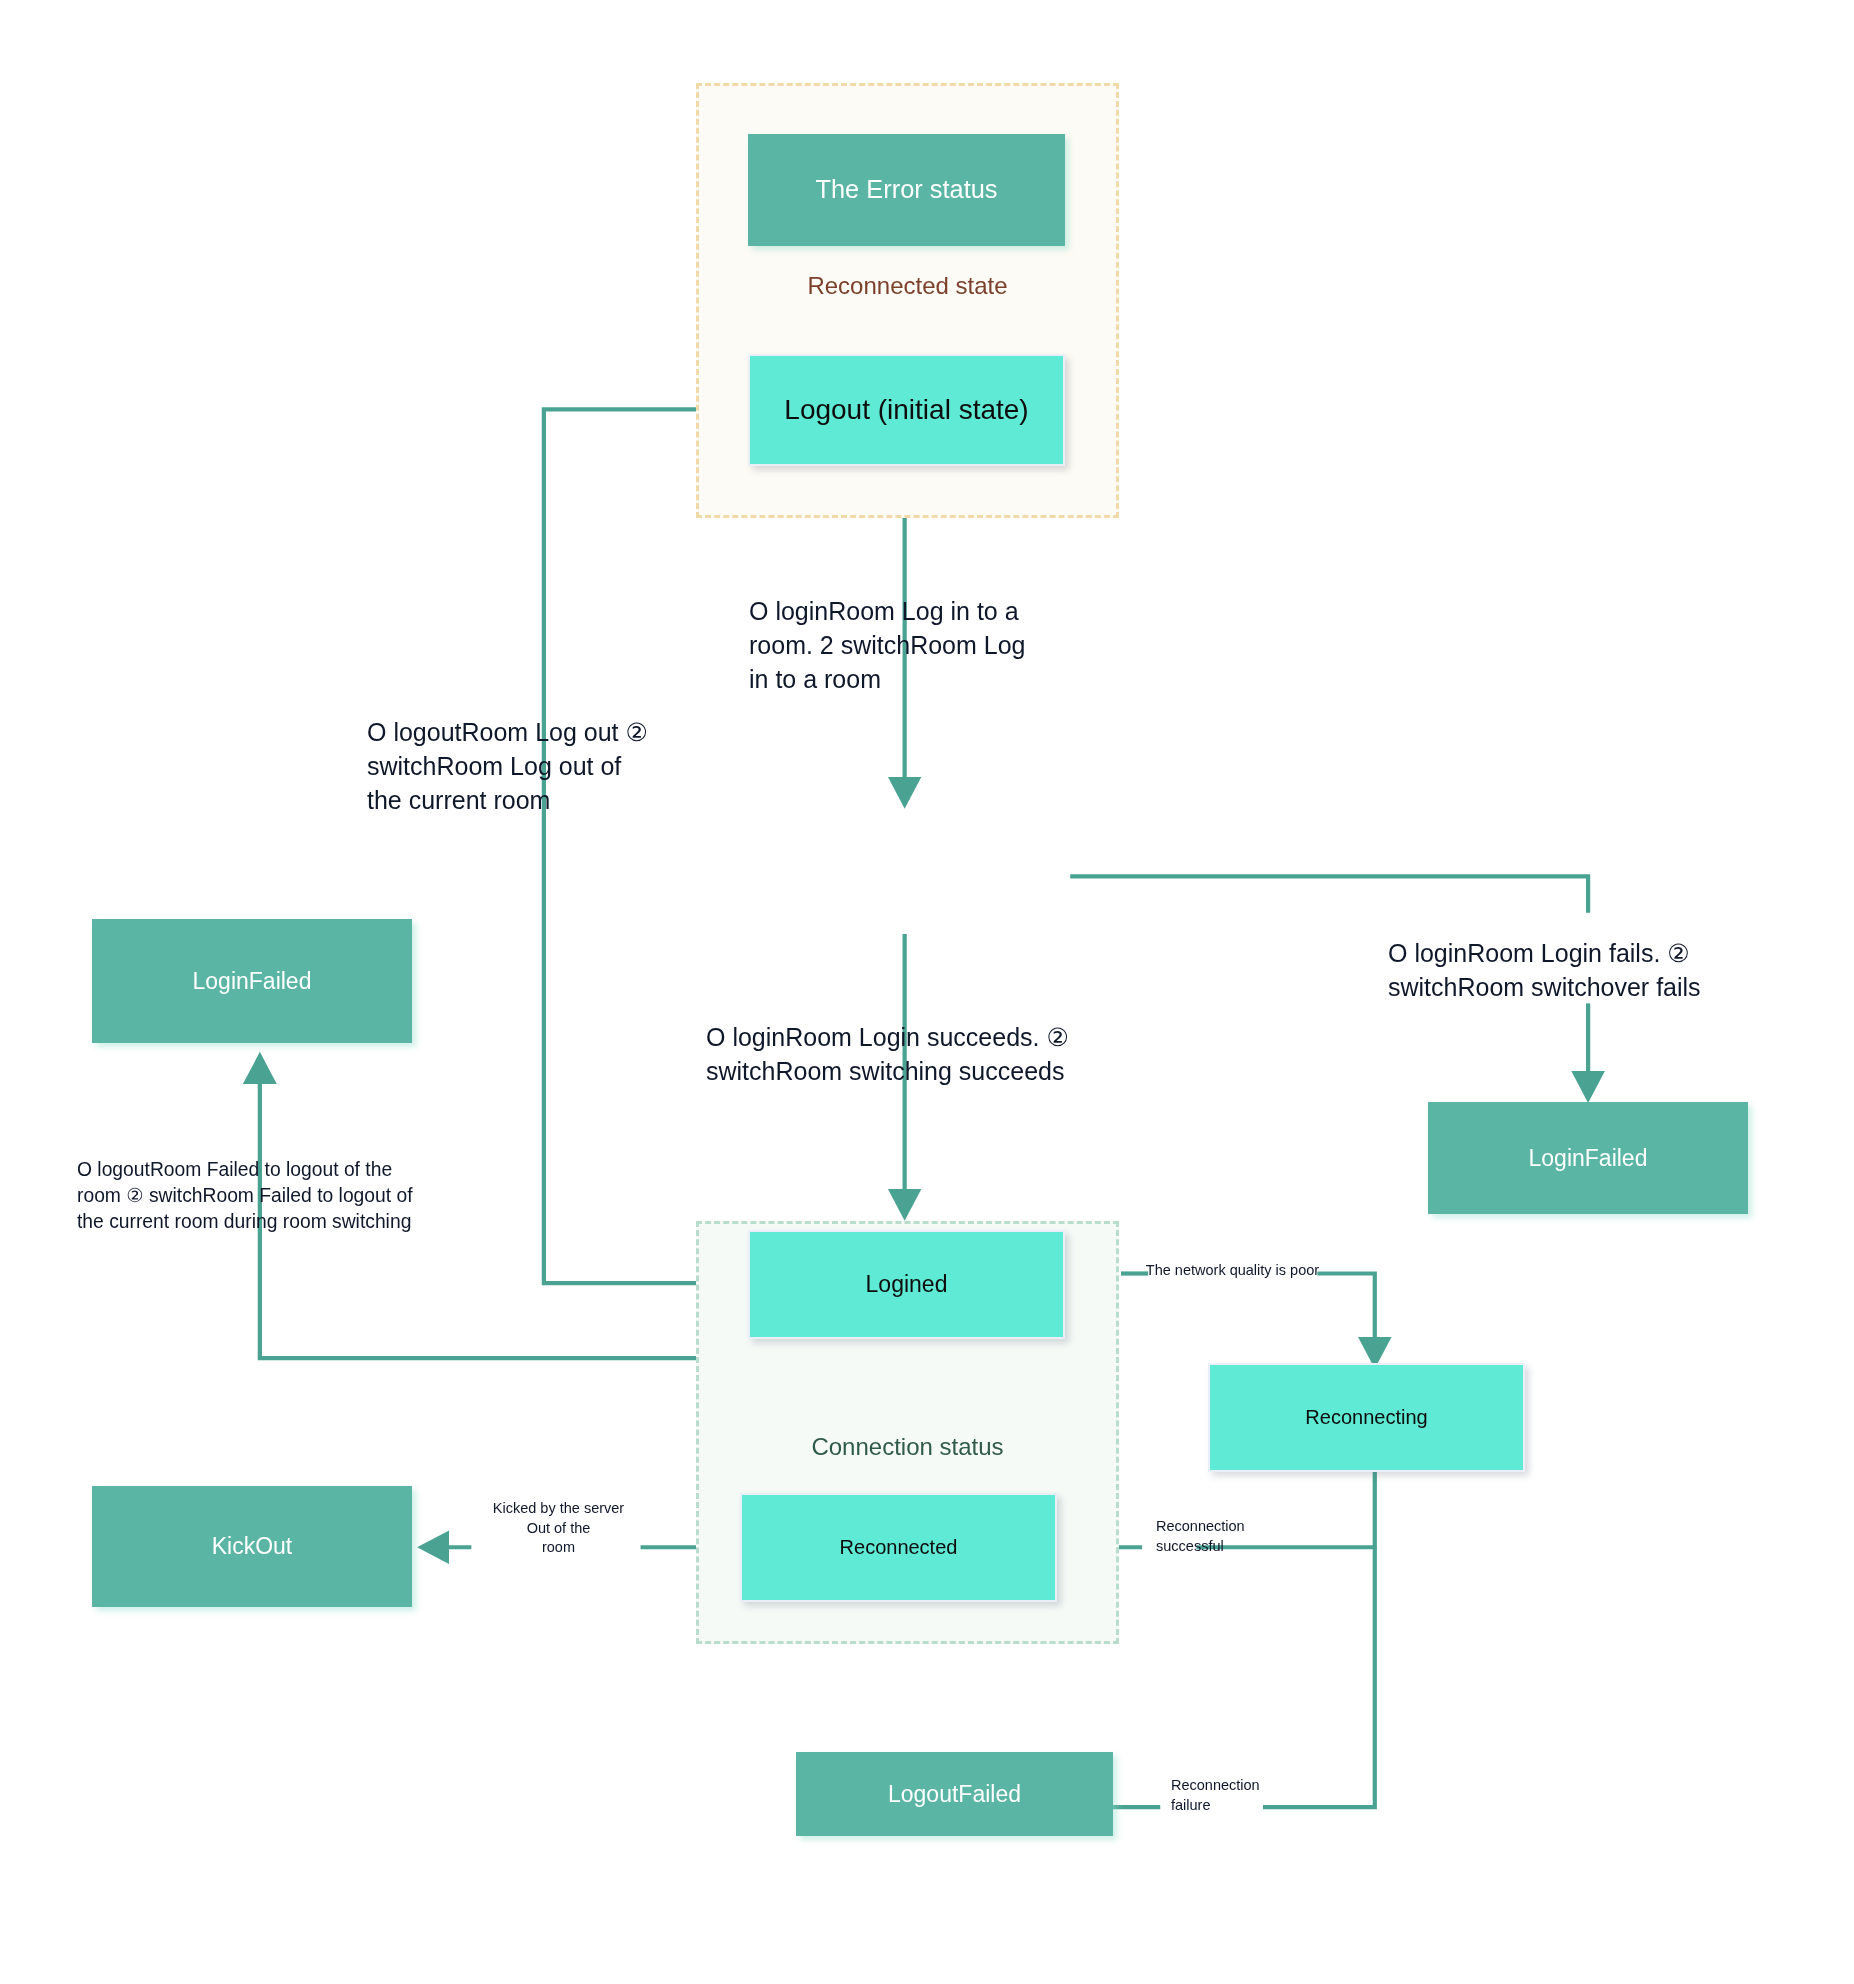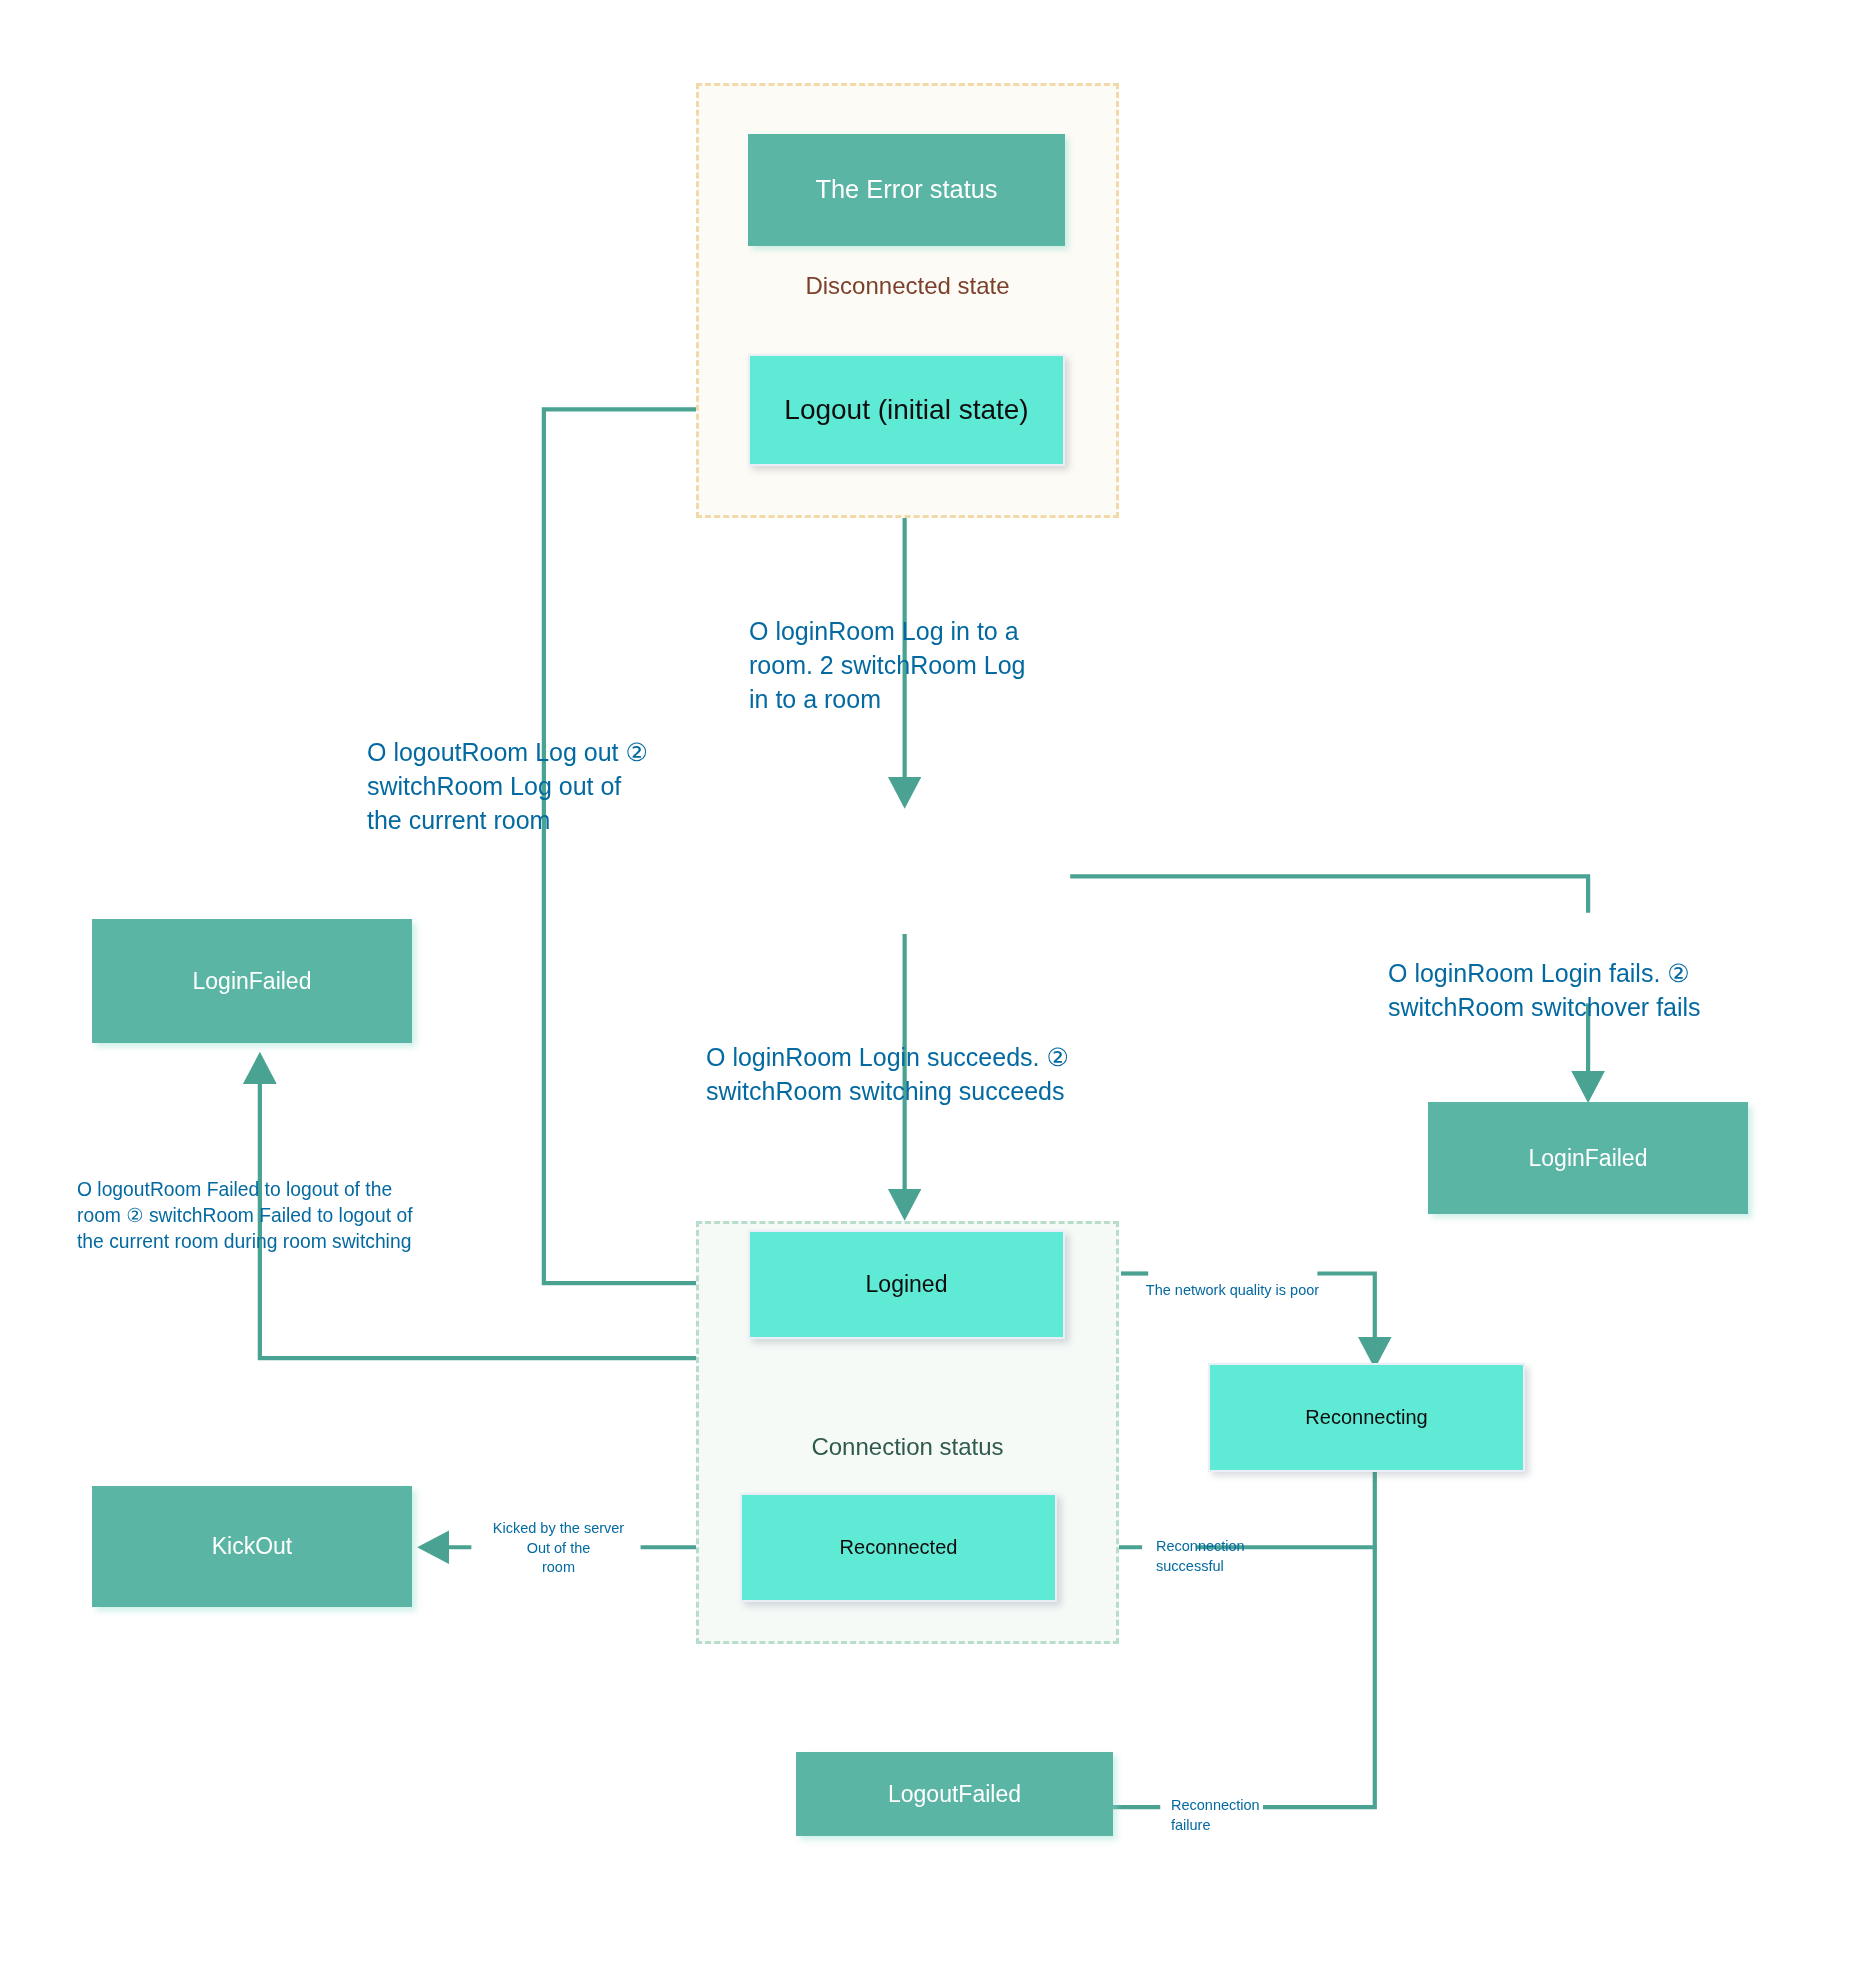--- a/index.html
+++ b/index.html
@@ -66,24 +66,23 @@
     background: #5eead4;
     border: 2.4px solid #eaeef7;
     box-shadow: 3.6px 4.2px 6.6px rgba(80, 90, 110, 0.22);
     color: #0d0d0d;
   }
   .node-label { display: block; line-height: 1.15; }
 
   
   .edge-label {
     position: absolute;
-    color: #0369a1;
+    color: #0f172a;
     line-height: 1.35;
     white-space: pre-line;
-    margin-top: 20px;
   }
   .lbl-lg  { font-size: 25px; }
   .lbl-sm  { font-size: 14.5px; }
   .lbl-center { text-align: center; }
   .lbl-left   { text-align: left; }
 </style>
 </head>
 <body>
 
 <div id="canvas">
@@ -115,21 +114,21 @@
 
       <path d="M2275,2560 L2275,2990 L2090,2990"></path>
       <path d="M1920,2990 L1775,2990" marker-end="url(#arrowteal)"></path>
 
       <path d="M1158,2560 L1060,2560"></path>
       <path d="M780,2560 L700,2560" marker-end="url(#arrowteal)"></path>
     </g>
   </svg>
 
   <div class="group group-disconnected" style="left:696px; top:83px; width:423px; height:435px;"></div>
-  <div class="group-caption caption-disconnected" style="left:696px; top:272px; width:423px;">Disconnected state</div>
+  <div class="group-caption caption-disconnected" style="left:696px; top:272px; width:423px;">Reconnected state</div>
 
   <div class="group group-connection" style="left:696px; top:1221px; width:423px; height:423px;"></div>
   <div class="group-caption caption-connection" style="left:696px; top:1396px; width:423px;margin-top:37px;">Connection status</div>
 
   <div class="node node-solid" style="left:748px; top:134px; width:317px; height:112px; font-size:25.4px;">
     <span class="node-label">The Error status</span>
   </div>
 
   <div class="node node-plain" style="left:748px; top:354px; width:317px; height:112px; font-size:28px;">
     <span class="node-label">Logout (initial state)</span>

